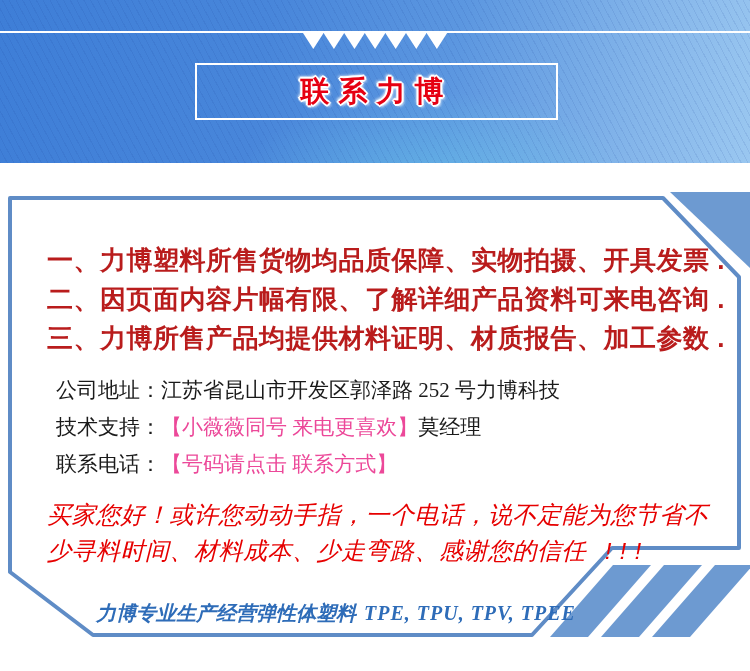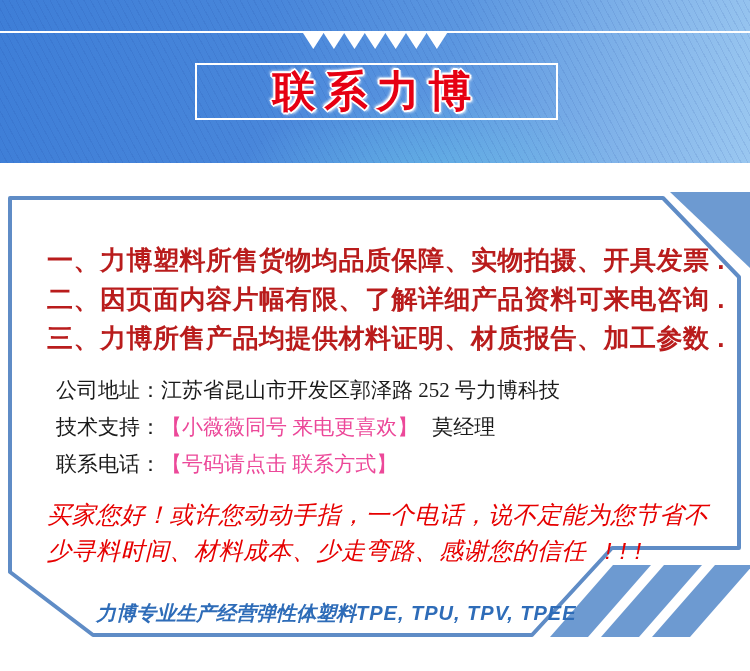--- a/index.html
+++ b/index.html
@@ -25,21 +25,21 @@
     border:2px solid #ffffff;box-sizing:border-box;
     display:flex;align-items:center;justify-content:center;gap:18px;
   }
   .white-outline{
     text-shadow:
       -2px 0 0 #fff, 2px 0 0 #fff, 0 -2px 0 #fff, 0 2px 0 #fff,
       -1px -1px 0 #fff, 1px -1px 0 #fff, -1px 1px 0 #fff, 1px 1px 0 #fff,
       -2px -2px 3px #fff, 2px 2px 3px #fff;
   }
   .title-cn{
-    font-size:43px;font-weight:bold;color:#e60012;letter-spacing:9px;white-space:nowrap;
+    font-size:29px;font-weight:bold;color:#e60012;letter-spacing:9px;white-space:nowrap;
   }
   .title-en{
     font-family:"Liberation Serif","DejaVu Serif",serif;
     font-size:29px;font-weight:bold;color:#e60012;letter-spacing:1px;white-space:nowrap;
   }
 
   
   .panel-svg{position:absolute;left:0;top:0;width:750px;height:671px;display:block;}
 
   
@@ -47,34 +47,34 @@
     position:absolute;left:47px;top:241px;
     font-size:26px;font-weight:bold;color:#b91c1c;line-height:39px;
     letter-spacing:0.5px;white-space:nowrap;
   }
   .info{
     position:absolute;left:56px;top:372px;
     font-family:"Liberation Serif","DejaVu Serif",serif;
     font-size:21px;color:#1a1a1a;line-height:37px;white-space:nowrap;
   }
   .info .link{color:#ec4899;cursor:pointer;}
-  .info .contact{margin-left:14px;}
+  .info .contact{}
   .greeting{
     position:absolute;left:47px;top:499px;
     font-family:Liberation Mono, monospace;
     font-style:italic;font-size:24px;color:#e60000;line-height:36px;
     letter-spacing:0.5px;white-space:nowrap;
   }
   .footer-line{
     position:absolute;left:96px;top:600px;
     font-size:20px;font-weight:bold;font-style:italic;color:#2e6cb8;white-space:nowrap;
   }
   .footer-en{
-    font-family:Liberation Sans, sans-serif;
-    letter-spacing:1px;
+    font-family:Liberation Serif, serif;
+    margin-left:8px;letter-spacing:1px;
   }
 </style>
 </head>
 <body>
 
 <div class="stage">
 
   <div class="banner">
     <div class="banner-line"></div>
     <div class="triangles">

